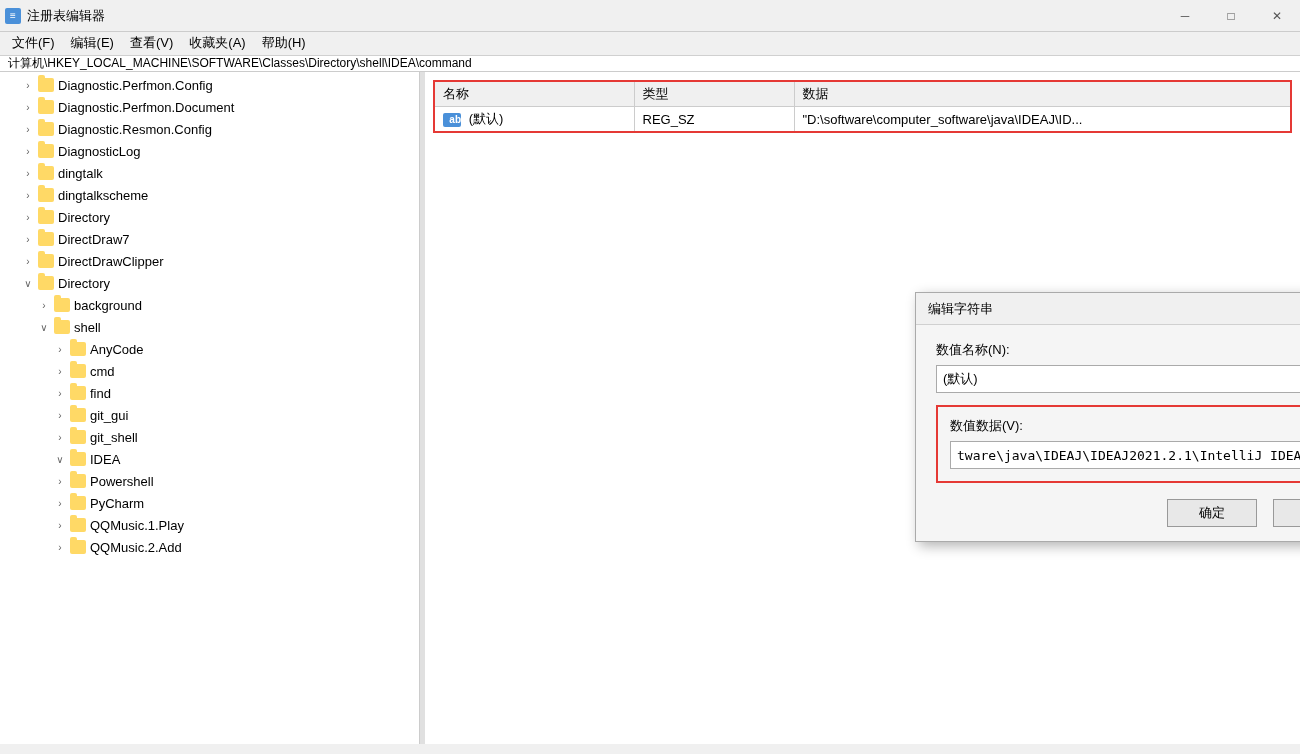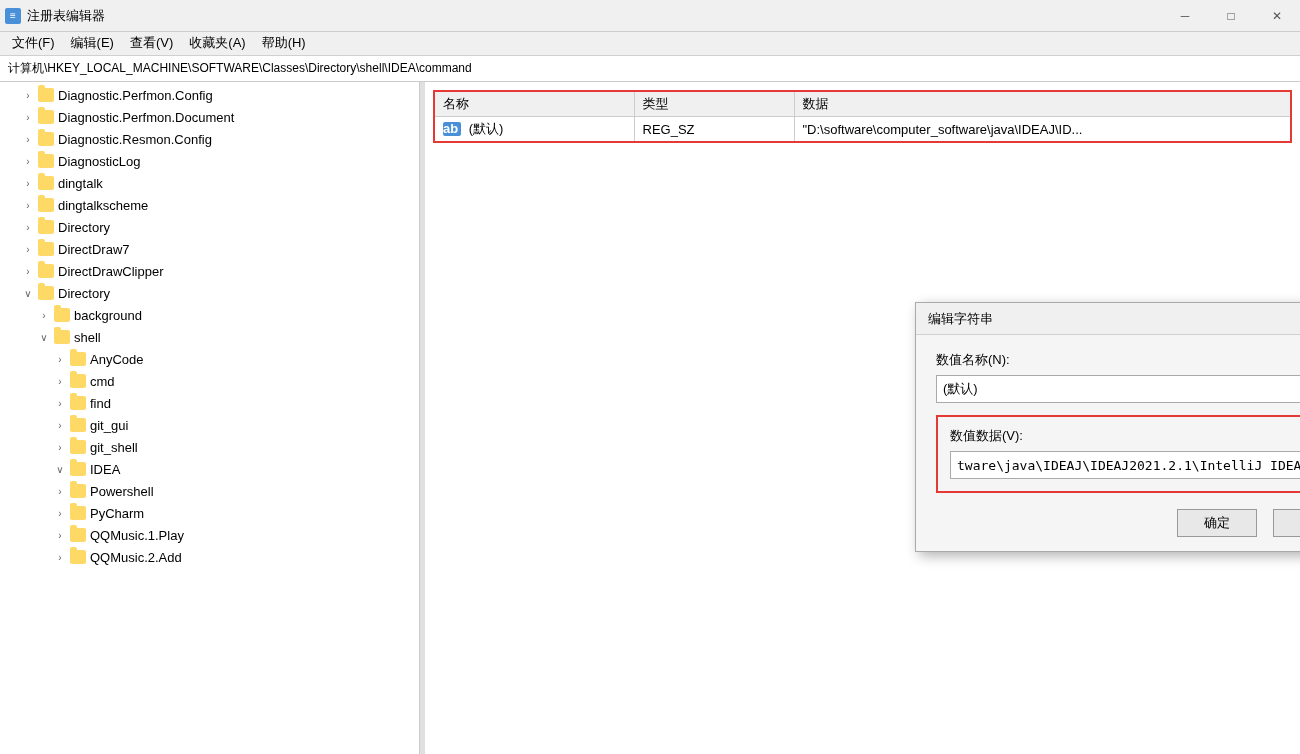--- a/index.html
+++ b/index.html
@@ -69,21 +69,21 @@
     }
     .menu-item {
       padding: 2px 8px;
       cursor: pointer;
       font-size: 13px;
     }
 
     
     .address-bar {
       background: #fff;
-      height: 26px;
+      height: 16px;
       display: flex;
       align-items: center;
       padding: 0 8px;
       border-bottom: 1px solid #ccc;
       font-size: 12px;
       color: #000;
     }
 
     
     .main-area {
@@ -177,25 +177,25 @@
     .reg-table td {
       padding: 3px 8px;
       border-right: 1px solid #ccc;
       font-size: 13px;
       vertical-align: middle;
     }
     .reg-icon-ab {
       display: inline-block;
       background: #4a90d9;
       color: white;
-      font-size: 13px;
+      font-size: 10px;
       font-weight: bold;
       width: 18px;
       height: 14px;
-      text-align: left;
+      text-align: right;
       line-height: 14px;
       border-radius: 2px;
       margin-right: 4px;
     }
 
     
     .tree-panel::-webkit-scrollbar { width: 12px; }
     .tree-panel::-webkit-scrollbar-track { background: #f0f0f0; }
     .tree-panel::-webkit-scrollbar-thumb { background: #b0b0b0; border: 2px solid #f0f0f0; }
 
@@ -261,21 +261,21 @@
       font-family: "Consolas", monospace;
       outline: none;
     }
     .dialog-buttons {
       display: flex;
       justify-content: center;
       gap: 16px;
       margin-top: 16px;
     }
     .dialog-btn {
-      width: 80px;
+      width: 90px;
       height: 28px;
       background: #e8e8e8;
       border: 1px solid #999;
       cursor: pointer;
       font-size: 13px;
       font-family: inherit;
     }
 
     .indent-1 { padding-left: 20px; }
     .indent-2 { padding-left: 36px; }

